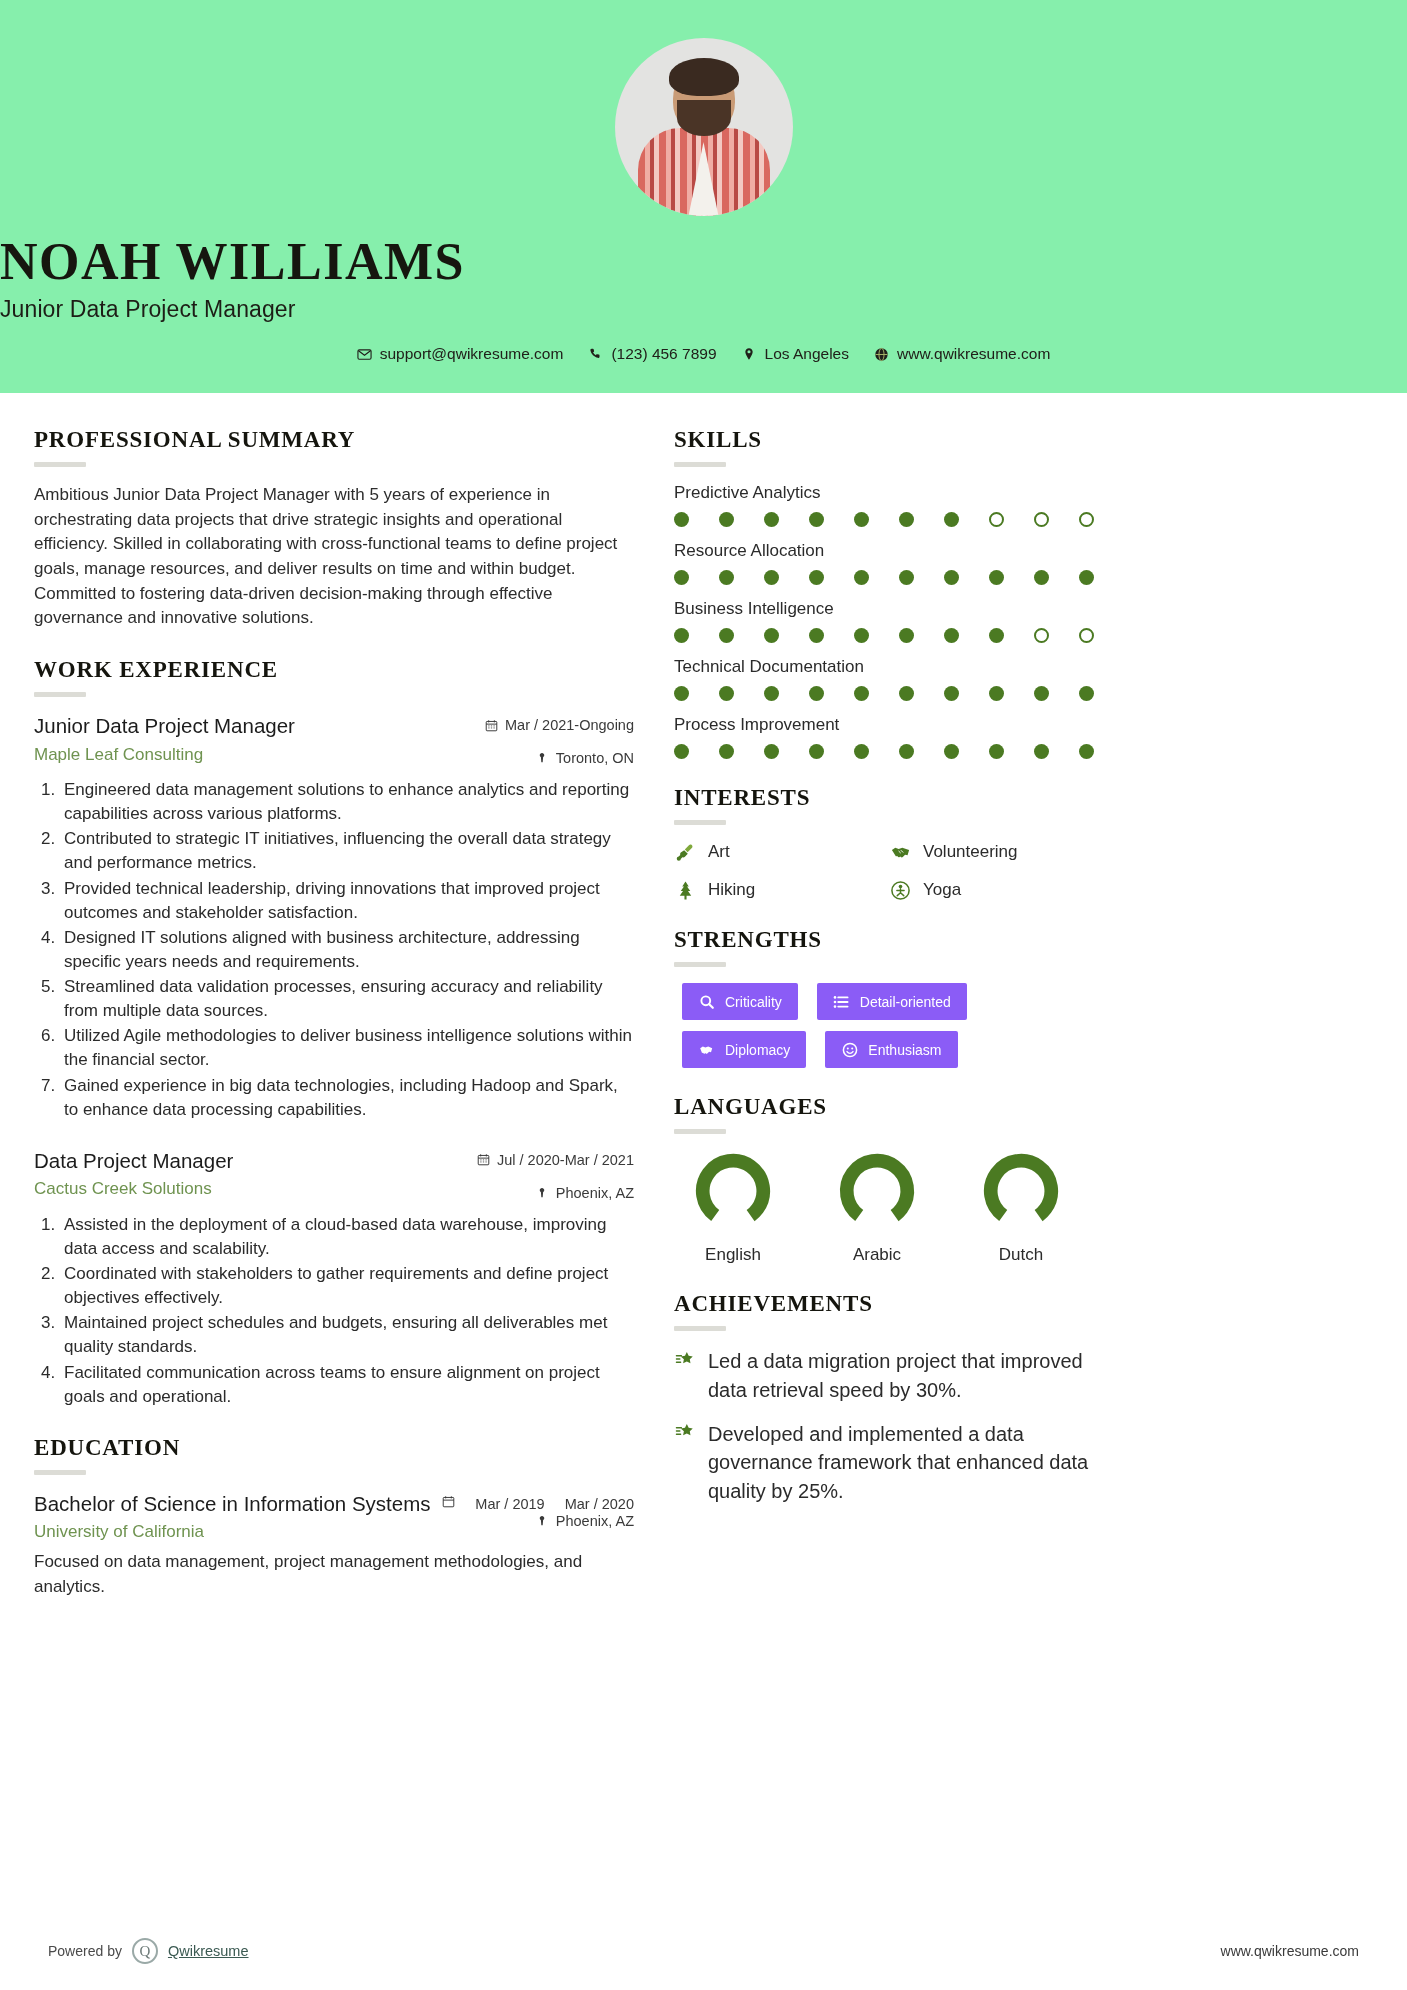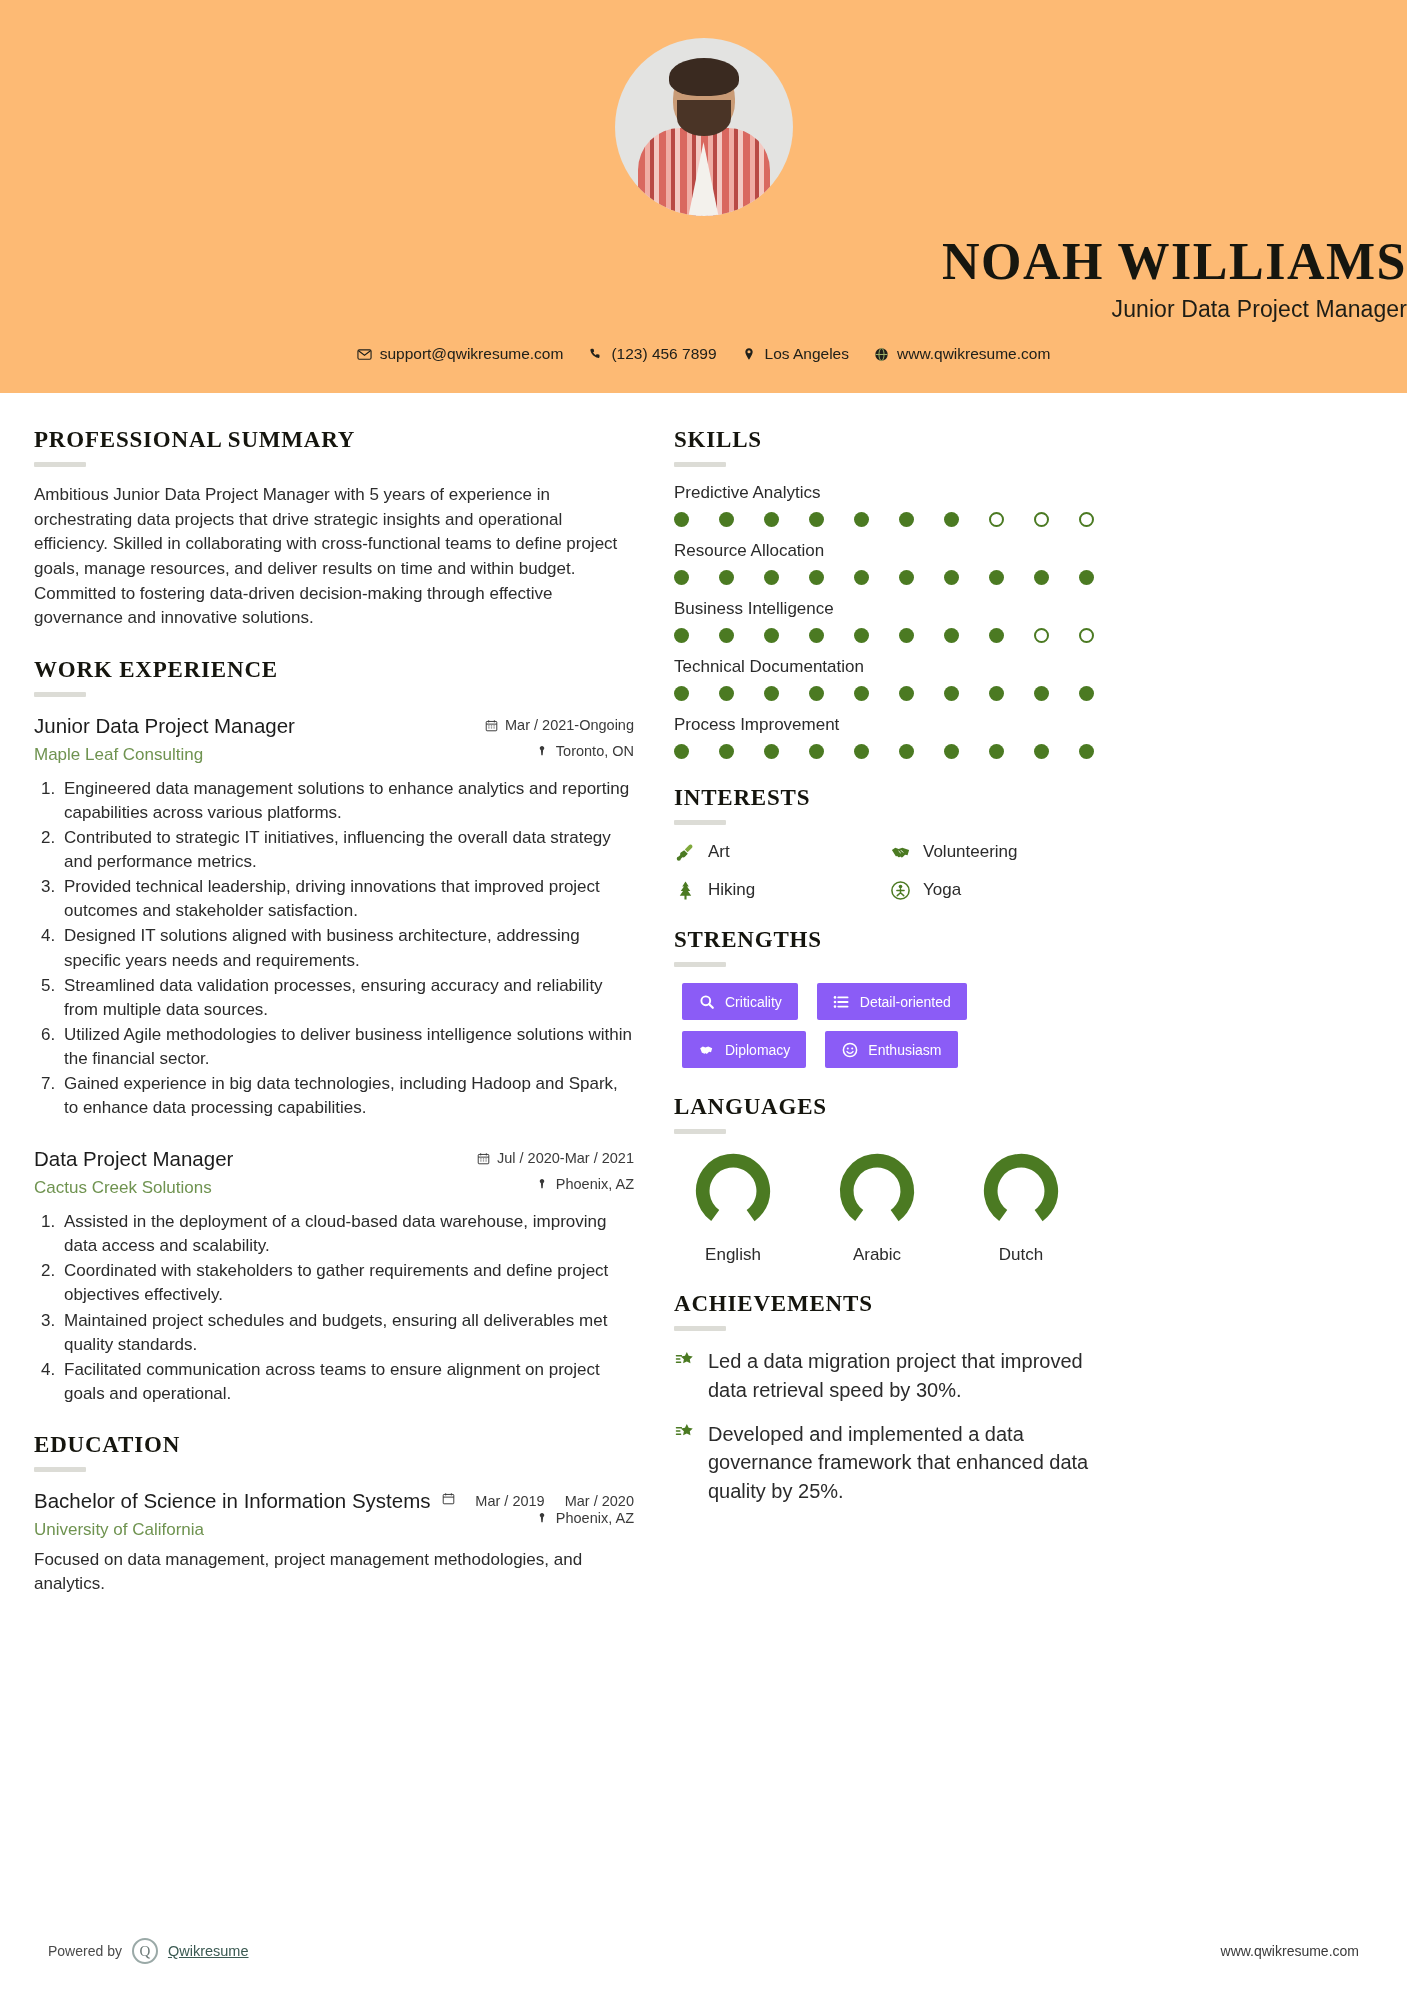--- a/index.html
+++ b/index.html
@@ -13,23 +13,23 @@
     width: 1407px;
     min-height: 1990px;
     background: #ffffff;
     position: relative;
     display: flex;
     flex-direction: column;
   }
 
   
   .header {
-    background: #fdba74;
+    background: #86efac;
     padding: 38px 0 30px 0;
-    text-align: right;
+    text-align: left;
   }
   .avatar {
     width: 178px;
     height: 178px;
     border-radius: 50%;
     margin: 0 auto 18px auto;
     overflow: hidden;
     position: relative;
     background: #e3e3e1;
   }
@@ -154,21 +154,21 @@
     margin-top: 5px;
   }
   .job-meta {
     text-align: right;
     font-size: 14.5px;
     color: #3a3a3a;
     white-space: nowrap;
     padding-top: 4px;
   }
   .meta-line { display: flex; align-items: center; justify-content: flex-end; gap: 7px; }
-  .meta-line + .meta-line { margin-top: 10px; }
+  .meta-line + .meta-line { margin-top: 17px; }
   .meta-ic { display: inline-flex; width: 13px; height: 13px; align-items: center; justify-content: center; }
 
   ol.bullets {
     margin: 12px 0 0 0;
     padding-left: 26px;
     font-size: 17px;
     line-height: 1.42;
     color: #2b2b2b;
   }
   ol.bullets li { margin-bottom: 1px; padding-left: 4px; }

